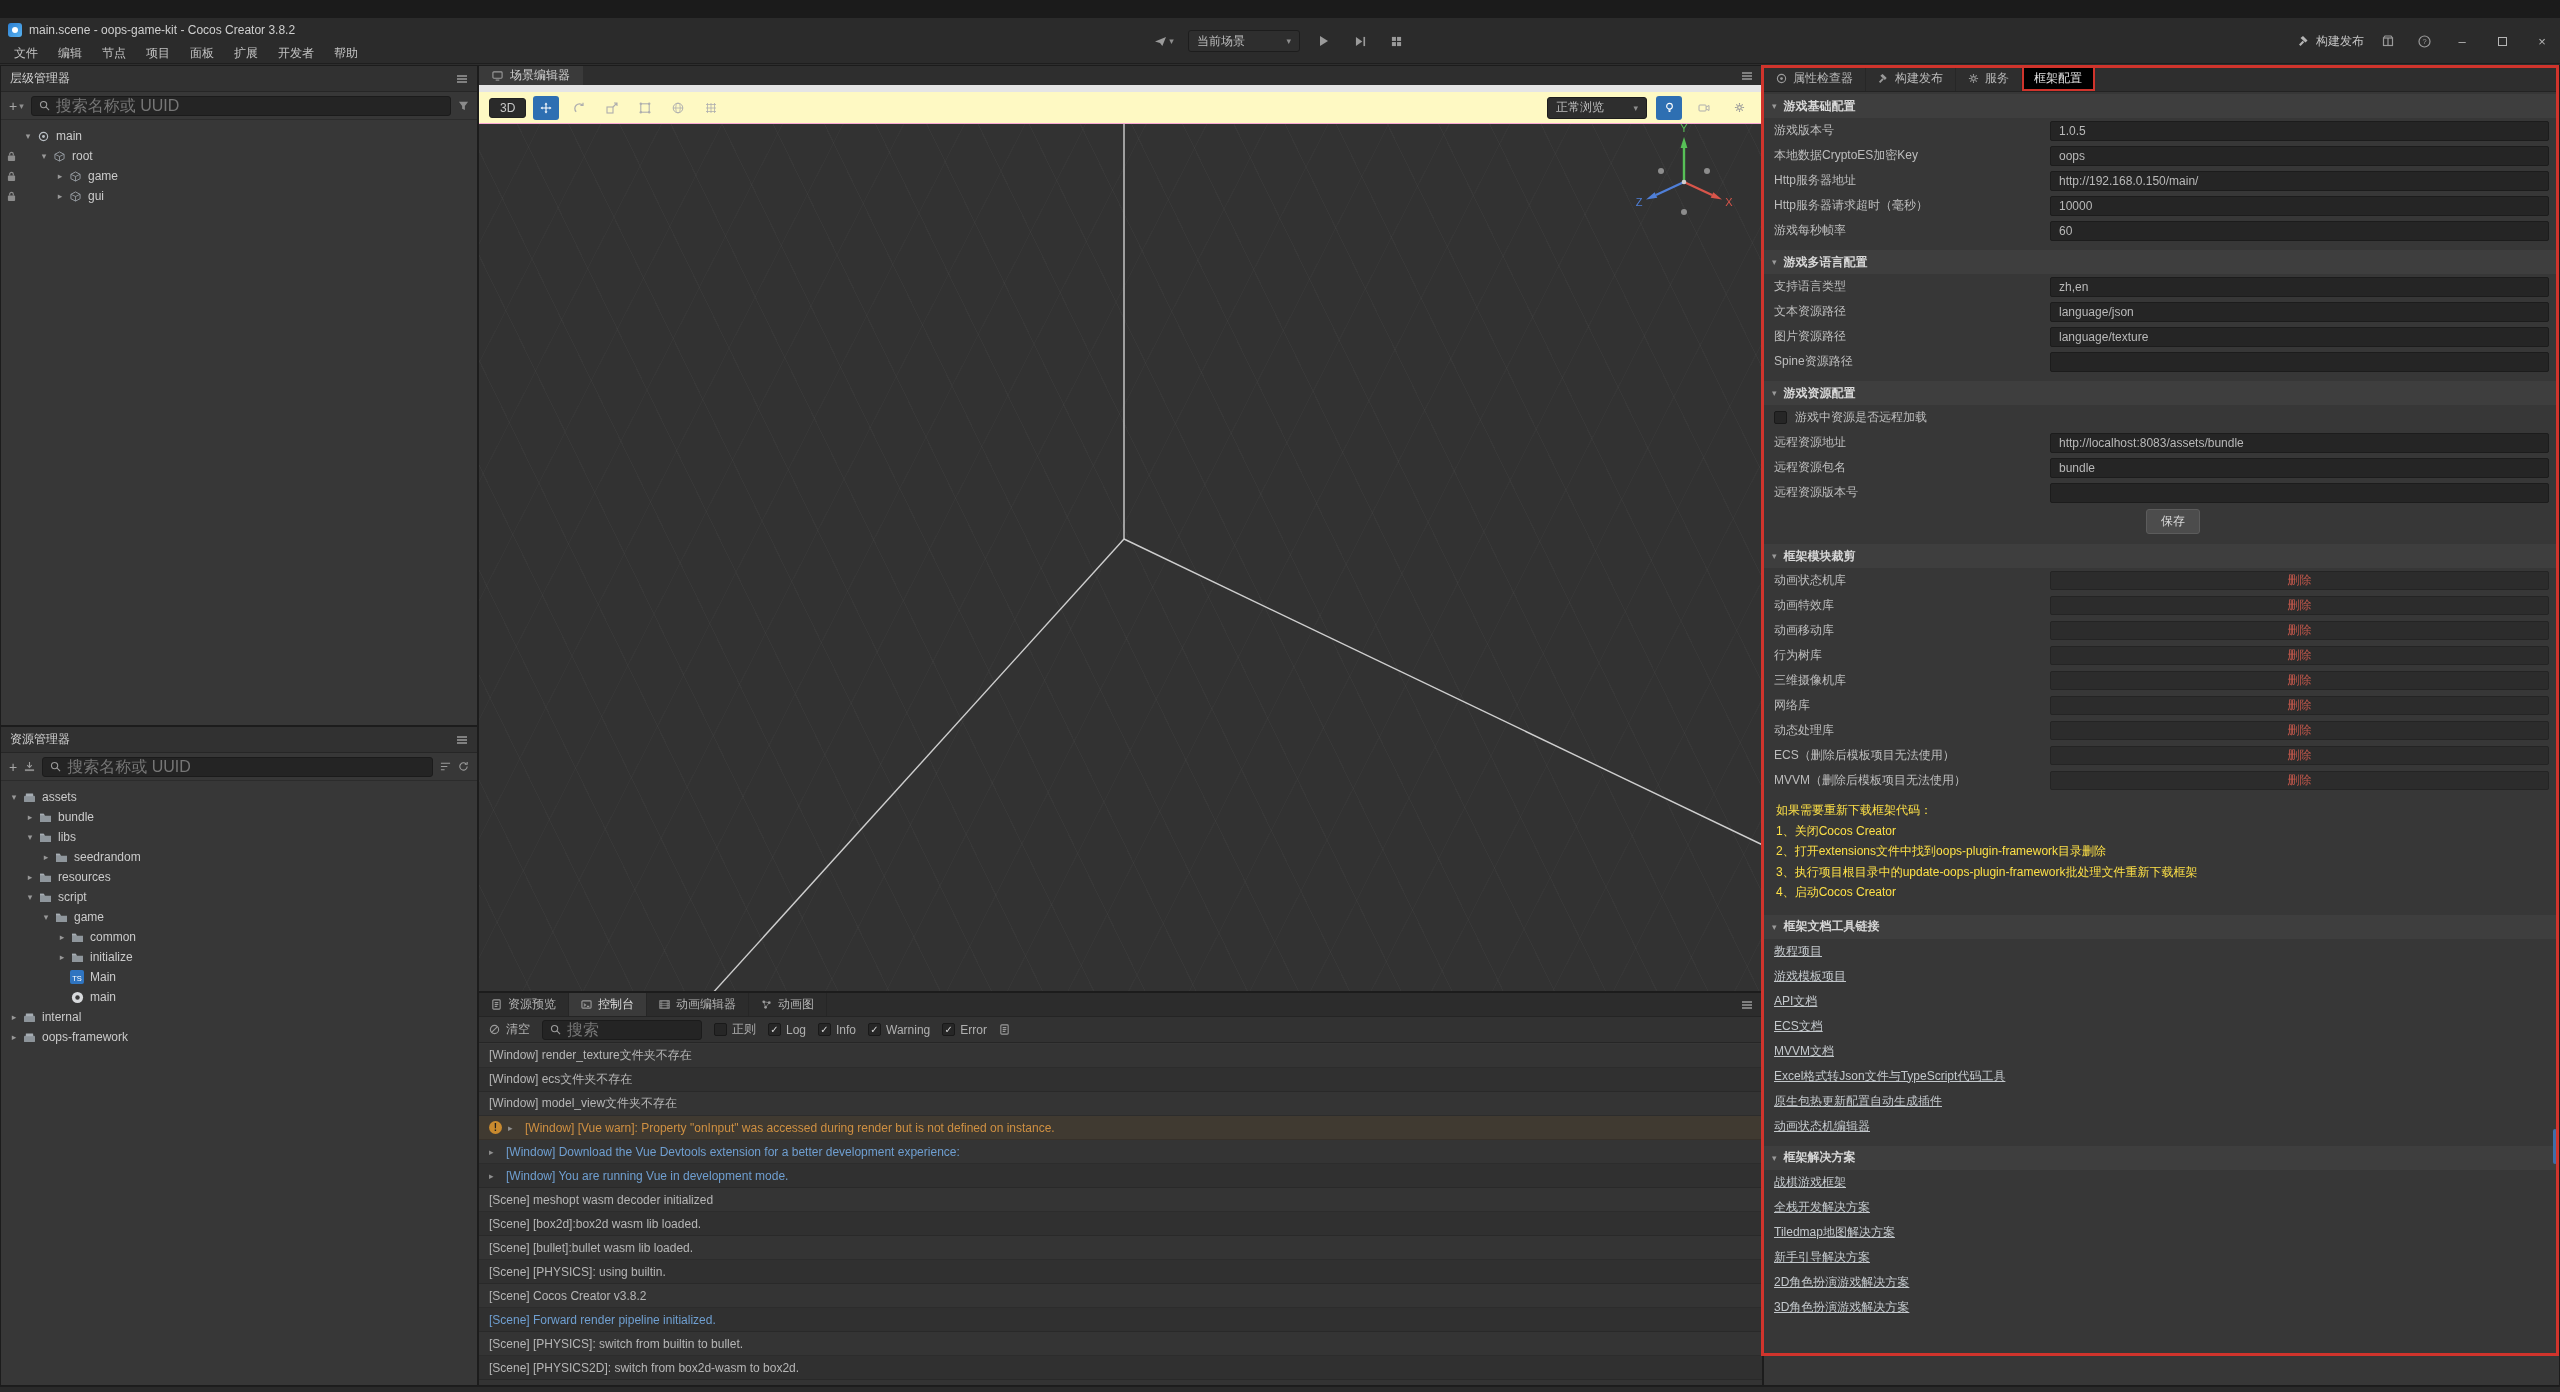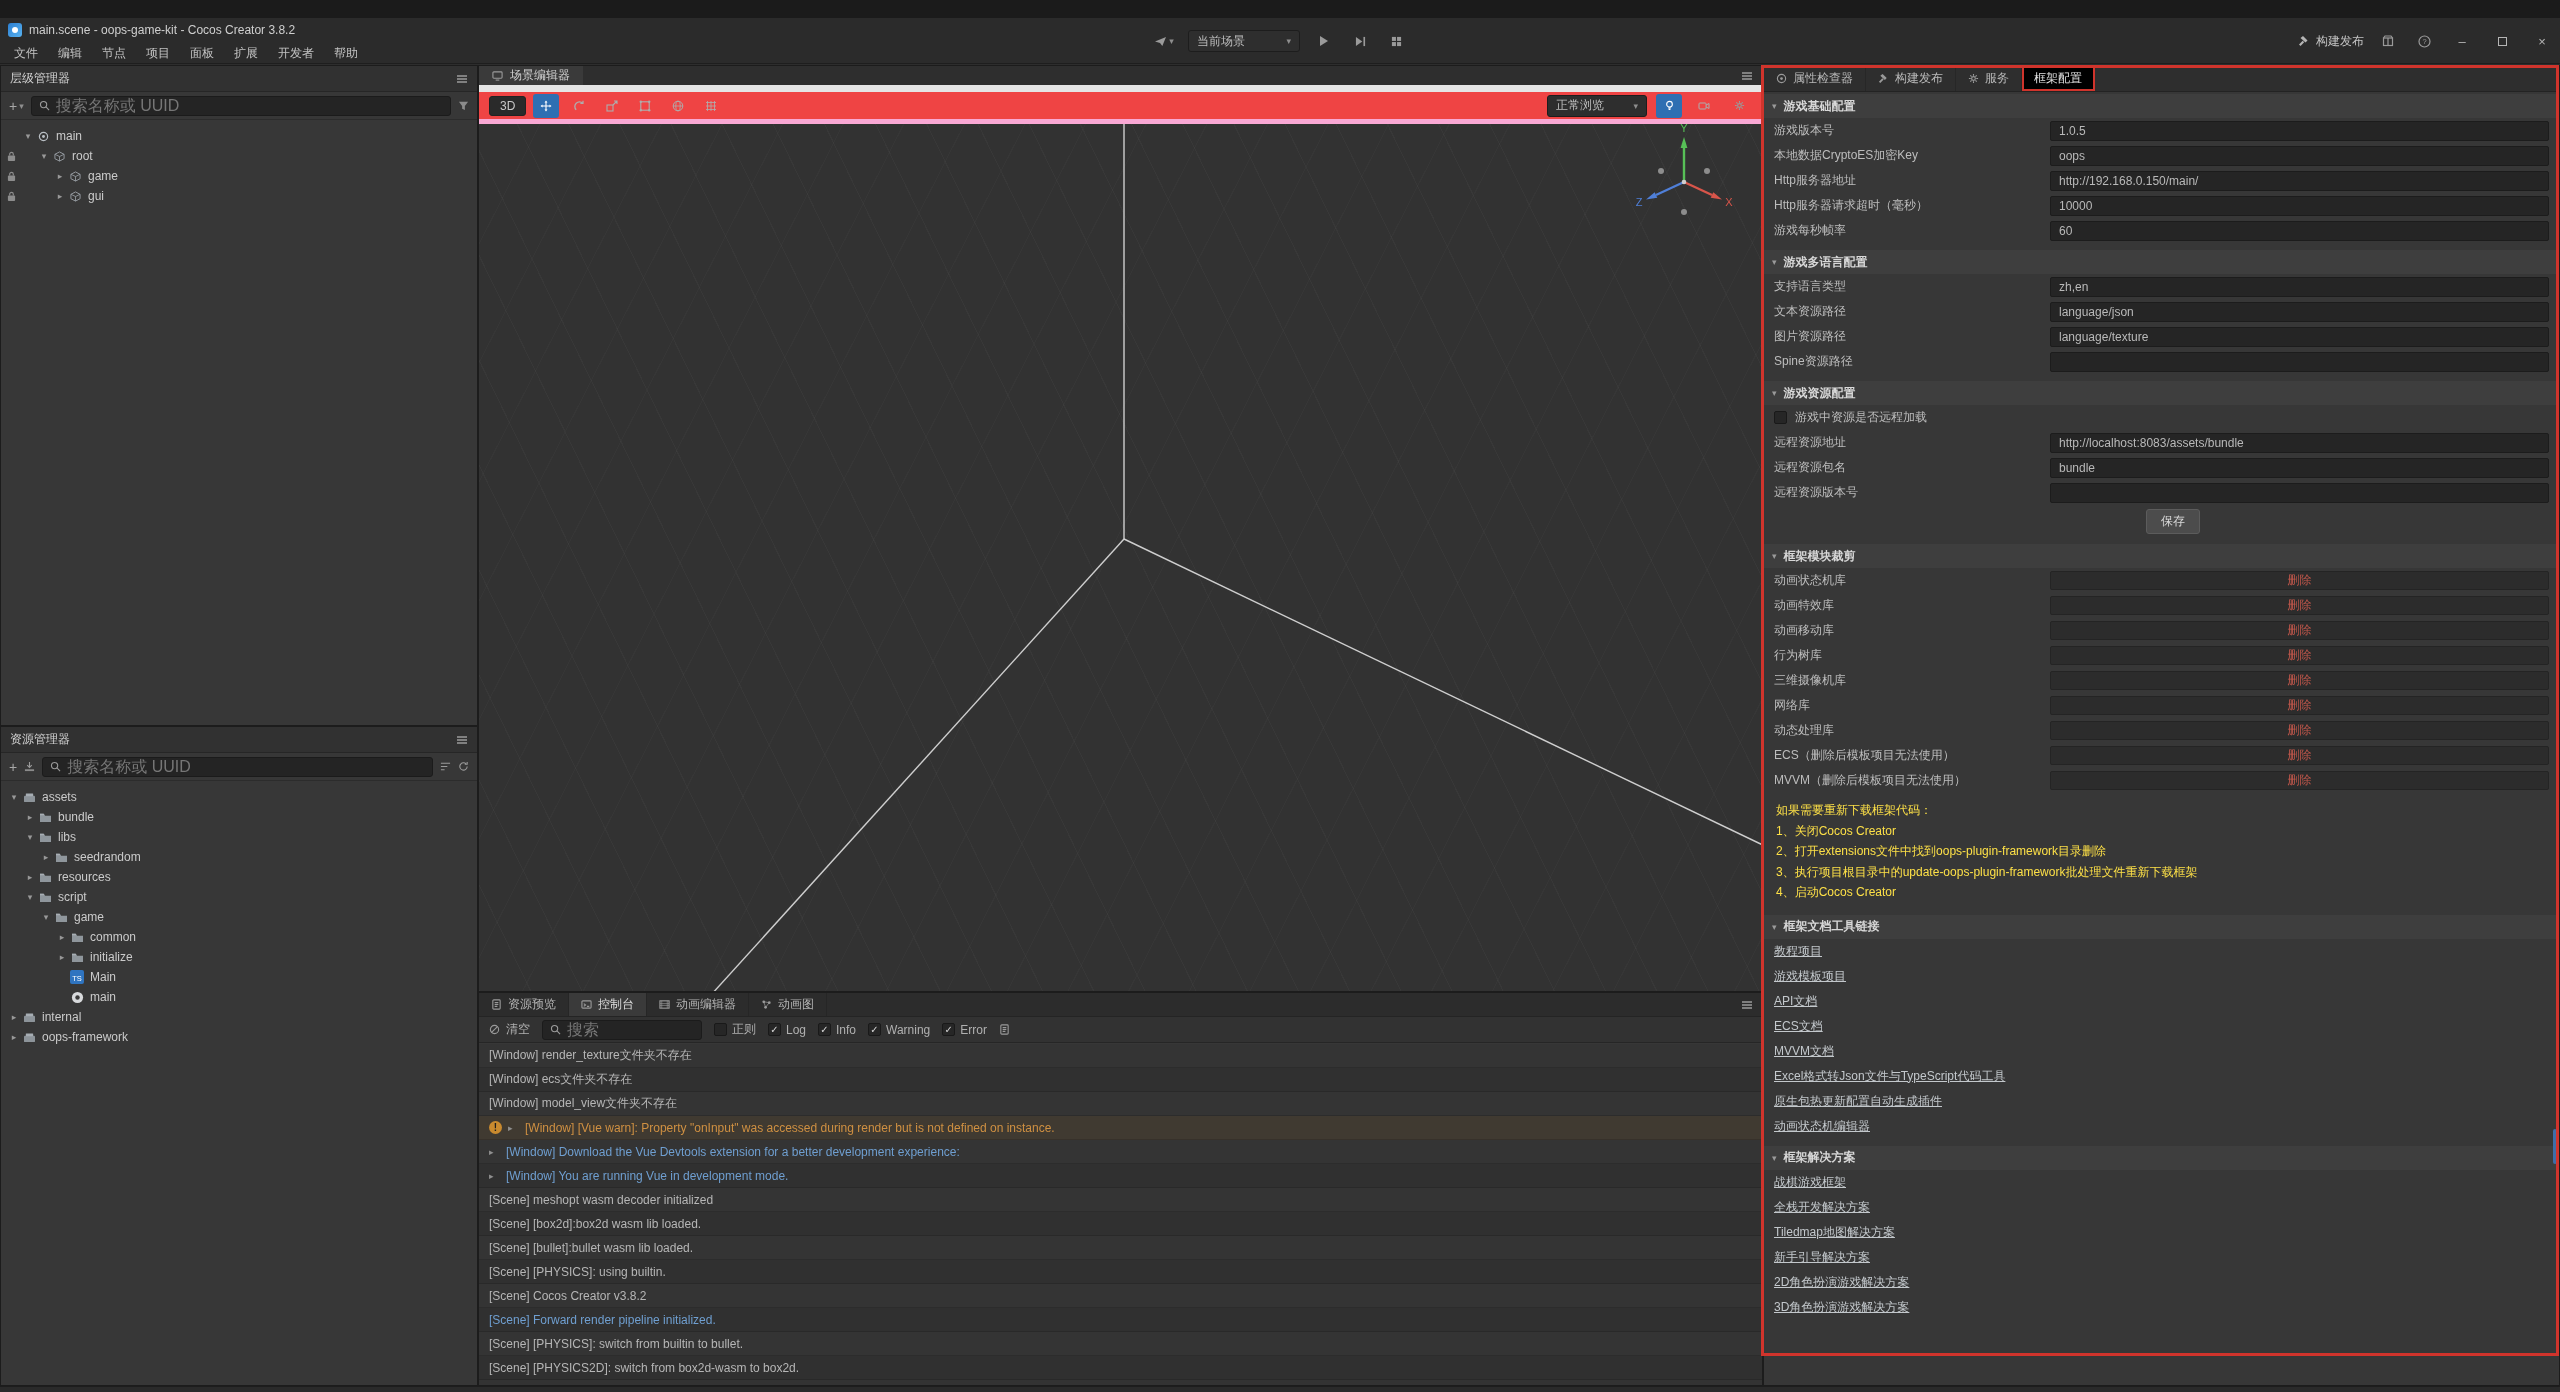--- a/index.html
+++ b/index.html
@@ -47,21 +47,21 @@
   .gutter{width:20px;display:flex;justify-content:center;}
   .arrow{width:14px;text-align:center;color:#989898;font-size:9px;}
   .ticon{width:16px;height:16px;display:flex;align-items:center;justify-content:center;margin-right:5px;}
   .tlabel{color:#cbcbcb;}
 
   
   .scene-head{height:26px;background:#2e2e2e;display:flex;align-items:stretch;border-bottom:7px solid #e5e5e5;}
   .scene-tab{display:flex;align-items:center;gap:7px;padding:0 13px;background:#3a3a3a;color:#d2d2d2;}
   .scene-head .sp{flex:1;}
   .headmenu{width:30px;display:flex;align-items:center;justify-content:center;}
-  .scene-tools{height:32px;background:#ef4444;border-bottom:5px solid #f9a8d4;display:flex;align-items:center;padding:0 10px;gap:7px;}
+  .scene-tools{height:32px;background:#fef9c3;border-bottom:1px solid #f9a8d4;display:flex;align-items:center;padding:0 10px;gap:7px;}
   .mode3d{background:#2a2a2a;border:1px solid #222;border-radius:3px;padding:2px 10px;color:#c8c8c8;}
   .toolbtn{width:26px;height:24px;border-radius:3px;display:flex;align-items:center;justify-content:center;color:#aeaeae;}
   .toolbtn.active{background:#2e6fb2;color:#fff;}
   .right-tools{margin-left:auto;display:flex;gap:9px;align-items:center;}
   .viewbox{width:100px;}
   .viewport{position:absolute;left:0;top:58px;right:0;bottom:0;background-color:#323232;overflow:hidden;
     background-image:repeating-linear-gradient(64deg,rgba(255,255,255,0.028) 0 1px,transparent 1px 46px),
                      repeating-linear-gradient(117deg,rgba(255,255,255,0.02) 0 1px,transparent 1px 54px);}
   .viewport svg{position:absolute;left:0;top:0;}
 

